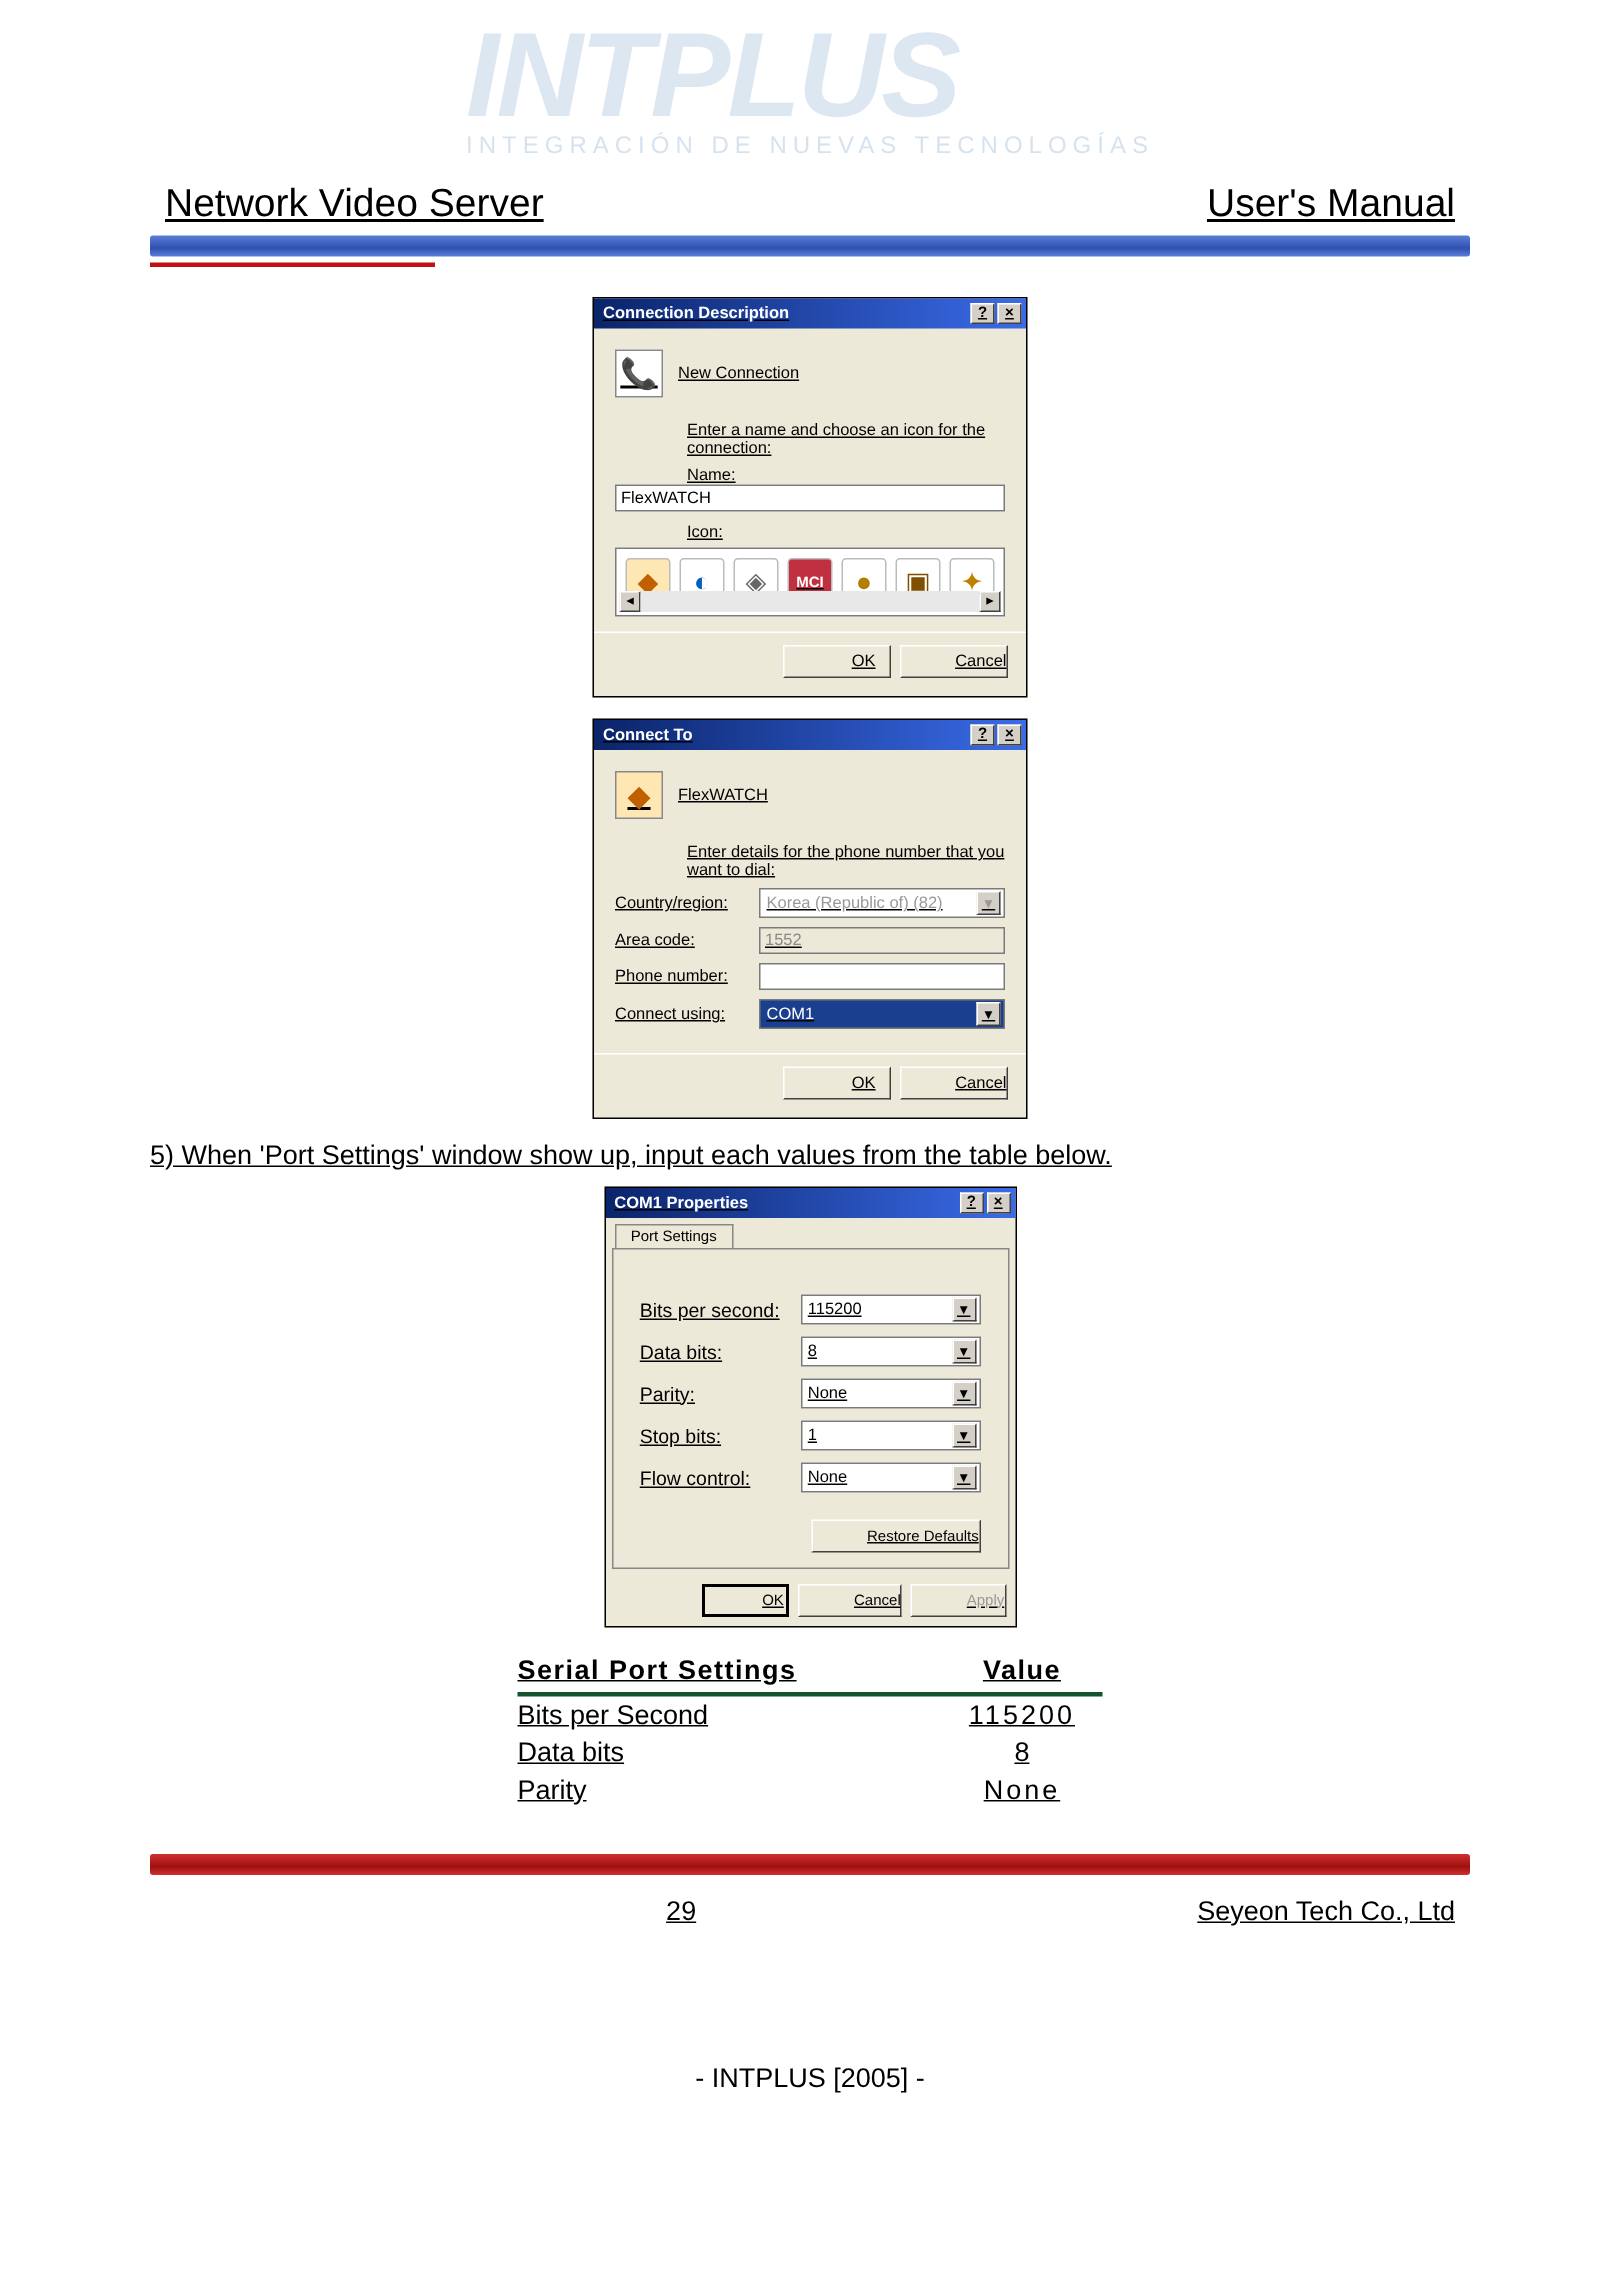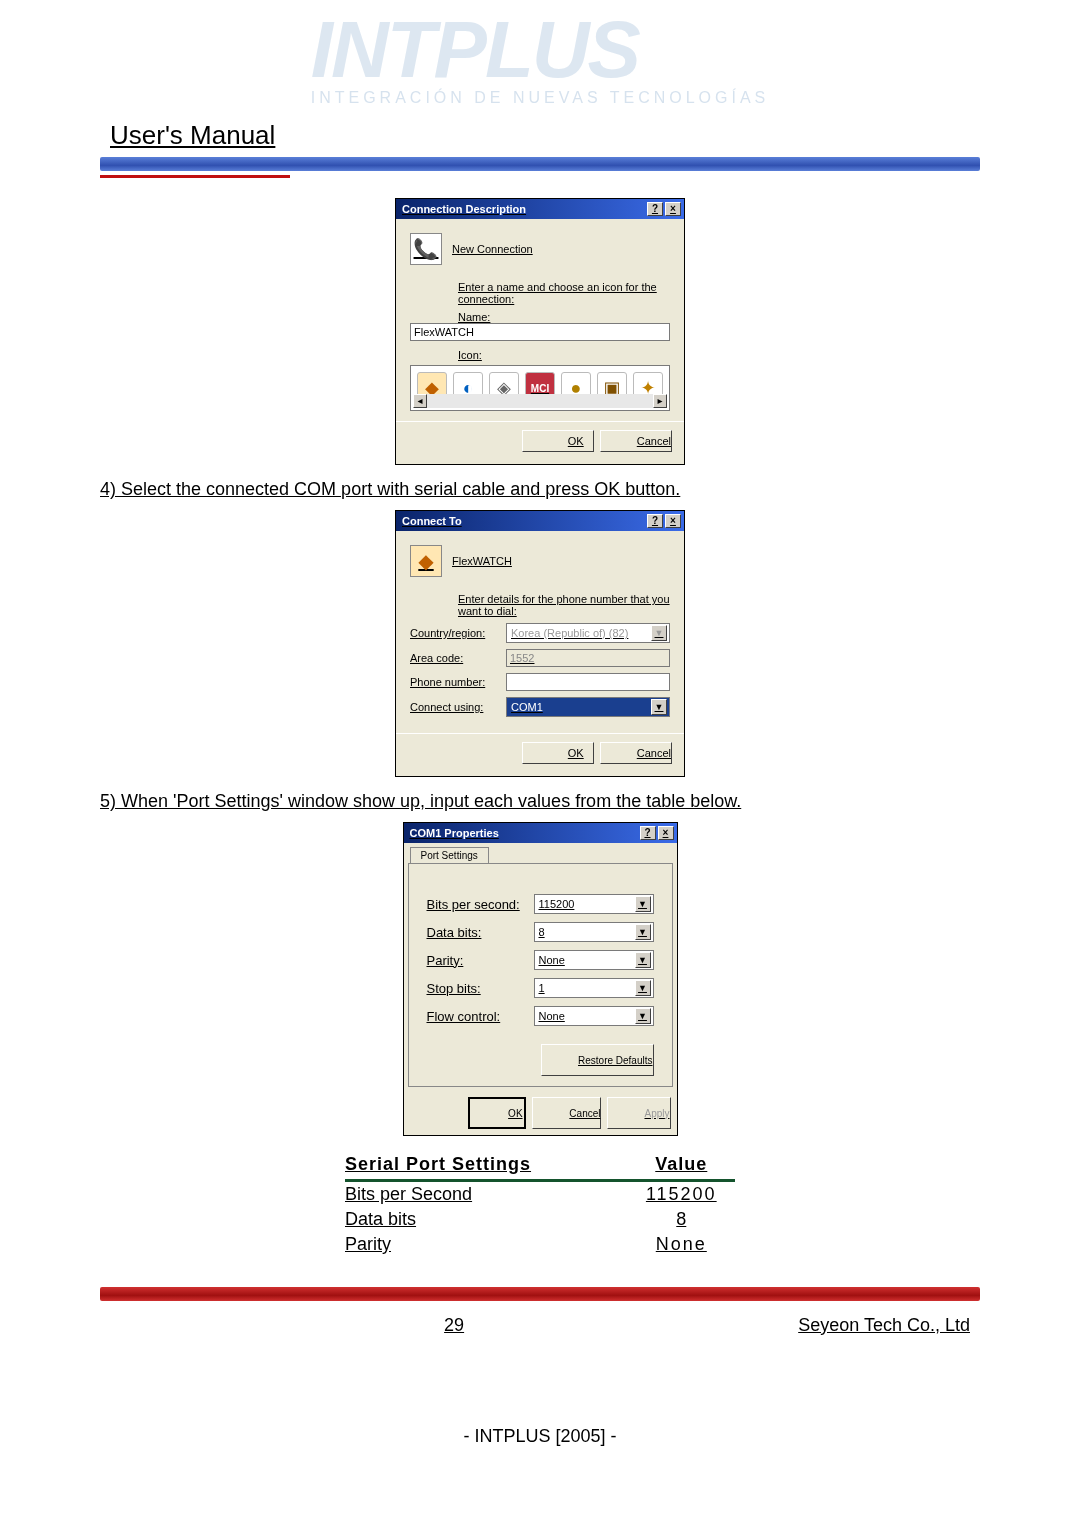--- a/index.html
+++ b/index.html
@@ -159,21 +159,21 @@
   }
   .tab-body{
     border:1px solid #888;margin:0 4px 4px 4px;padding:22px 18px 10px 18px;
     background:#ece9d8;
   }
   .prop-row{display:flex;align-items:center;justify-content:flex-end;margin:8px 0;gap:6px;}
   .prop-row label{font-size:13px;text-align:left;flex:1;}
   .prop-row .drop{width:120px;flex:none;}
   .restore-row{display:flex;justify-content:flex-end;margin-top:18px;}
   .dlg-footer3{display:flex;justify-content:flex-end;gap:6px;padding:6px;}
-  .winbtn.small{min-width:58px;height:32px;font-size:10px;}
+  .winbtn.small{min-width:58px;height:22px;font-size:10px;}
   .winbtn.disabled{color:#999;}
   
   .body-text{
     font-size:18px;margin:14px 0 10px 0;color:#000;
   }
   
   .settings-table{
     width:390px;margin:6px auto 0 auto;font-size:18px;border-collapse:collapse;
   }
   .settings-table th{
@@ -195,20 +195,21 @@
 </head>
 <body>
 
 <div class="page">
   <div class="watermark">
     <span>INTPLUS</span>
     <span class="sub">INTEGRACIÓN DE NUEVAS TECNOLOGÍAS</span>
   </div>
 
   <div class="header-row">
+    <span>Network Video Server</span>
     <span>User's Manual</span>
   </div>
   <div class="blue-bar"></div>
   <div class="red-underline-short"></div>
 
   <div class="dialog">
     <div class="titlebar">
       <span>Connection Description</span>
       <div class="tbtns">
         <div class="tbtn">?</div>
@@ -238,21 +239,20 @@
           <div class="scroll-btn">▸</div>
         </div>
       </div>
     </div>
     <div class="dlg-footer">
       <button class="winbtn">OK</button>
       <button class="winbtn">Cancel</button>
     </div>
   </div>
 
-  <div class="body-text">4)  Select the connected COM port with serial cable and press OK button.</div>
 
   <div class="dialog">
     <div class="titlebar">
       <span>Connect To</span>
       <div class="tbtns">
         <div class="tbtn">?</div>
         <div class="tbtn">×</div>
       </div>
     </div>
     <div class="dlg-body">

